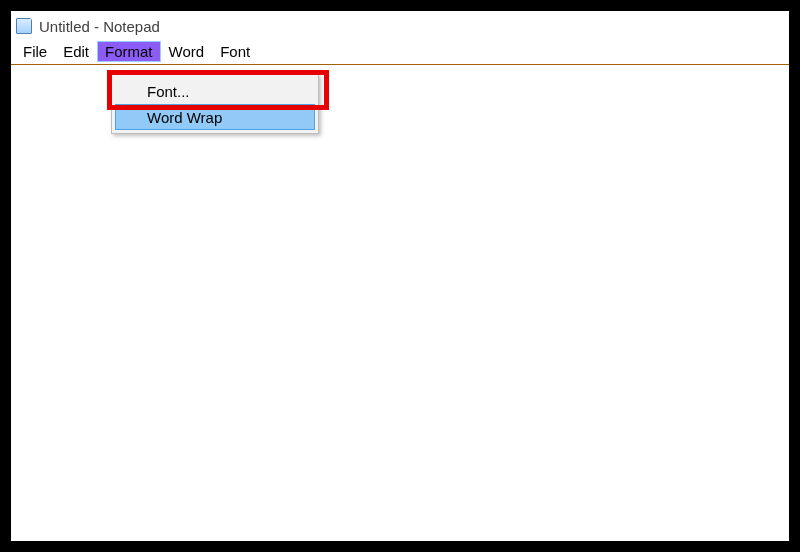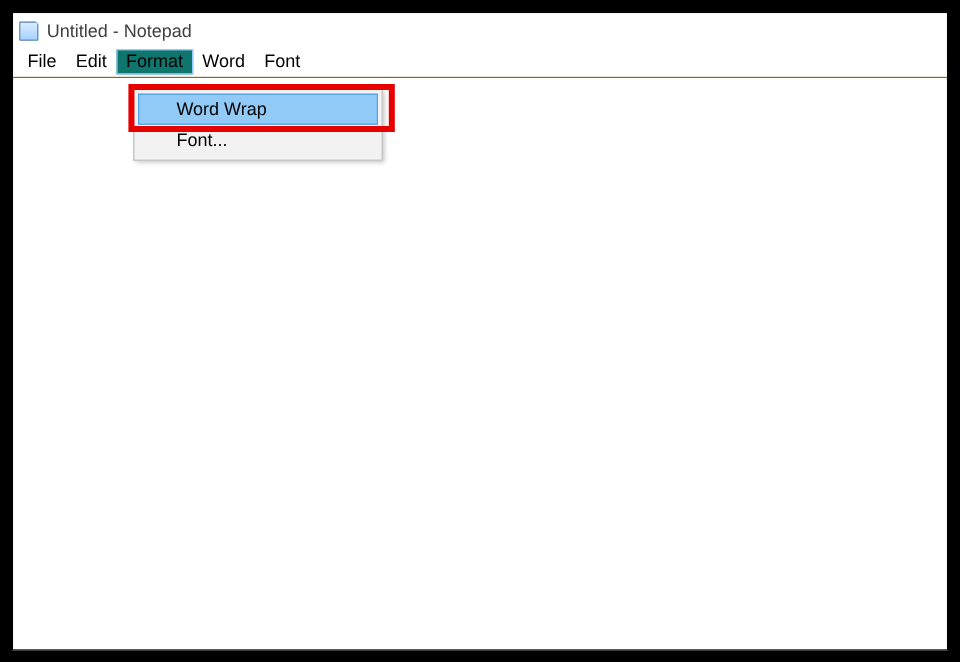--- a/index.html
+++ b/index.html
@@ -67,21 +67,21 @@
     border-bottom: 1px solid #a16207;
   }
   .menubar .menu-item {
     padding: 2px 8px 2px 8px;
     display: flex;
     align-items: center;
     font-size: 15px;
     cursor: default;
   }
   .menubar .menu-item.open {
-    background: #0f766e;
+    background: #8b5cf6;
     border: 1px solid #99ccff;
     padding: 1px 7px 1px 7px;
   }
   
   .dropdown {
     position: absolute;
     left: 100px;
     top: 63px;
     width: 208px;
     background: #f2f2f2;
@@ -140,19 +140,19 @@
     <div class="menu-item">File</div>
     <div class="menu-item">Edit</div>
     <div class="menu-item open">Format</div>
     <div class="menu-item">Word</div>
     <div class="menu-item">Font</div>
   </div>
 
   <div class="editor-area"></div>
 
   <div class="dropdown">
+    <div class="dd-item">Font...</div>
     <div class="dd-item hilite">Word Wrap</div>
-    <div class="dd-item">Font...</div>
   </div>
 
   <div class="annotation-rect"></div>
 
 </div>
 
 </body></html>

